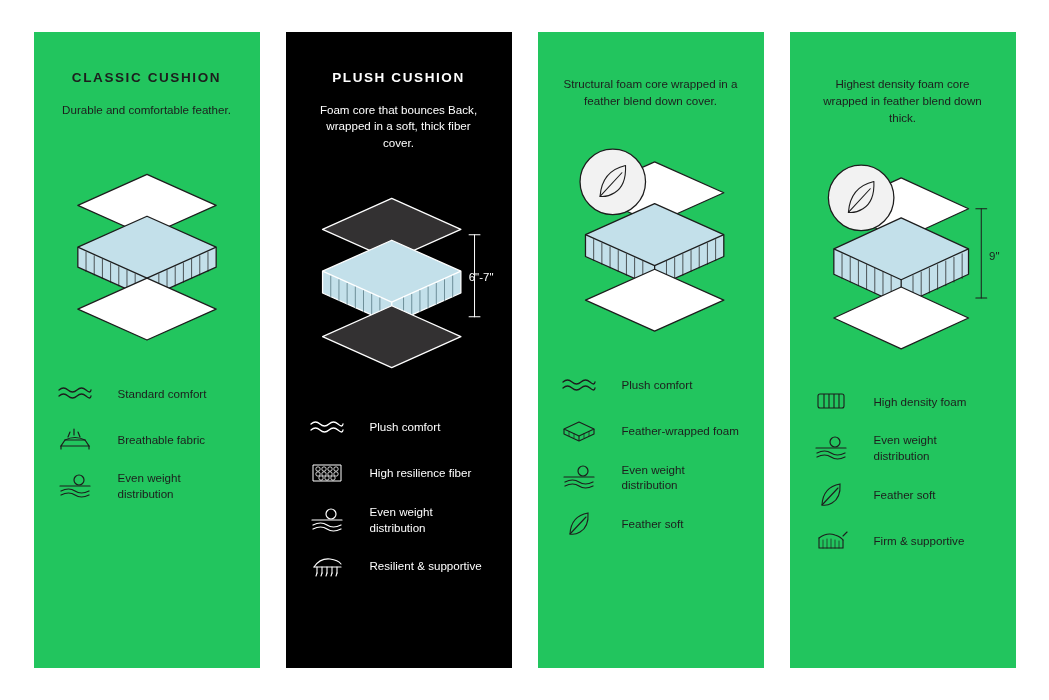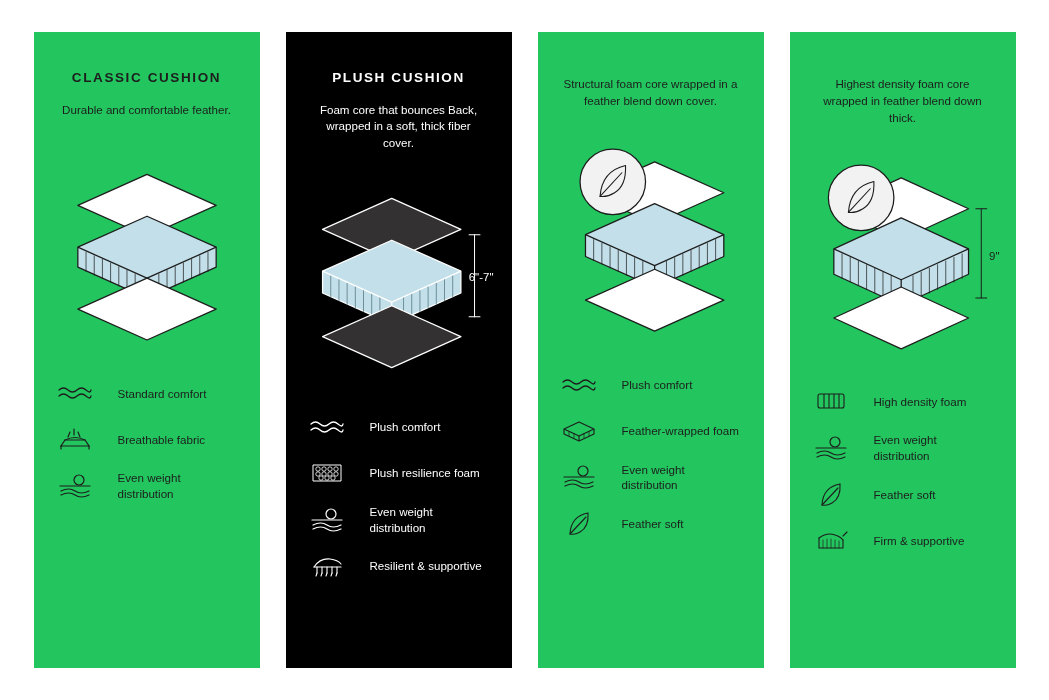--- a/index.html
+++ b/index.html
@@ -233,21 +233,21 @@
               <circle cx="9" cy="14" r="2.2"></circle>
                 <circle cx="15" cy="14" r="2.2"></circle>
                 <circle cx="21" cy="14" r="2.2"></circle>
                 <circle cx="27" cy="14" r="2.2"></circle>
               <circle cx="12" cy="18" r="2.2"></circle>
                 <circle cx="18" cy="18" r="2.2"></circle>
                 <circle cx="24" cy="18" r="2.2"></circle>
             </g>
           </svg>
         </span>
-        <span class="flabel">Plush resilience foam</span>
+        <span class="flabel">High resilience fiber</span>
       </div>
       <div class="feature">
         <span class="ficon">
           <svg width="36" height="26" viewBox="0 0 36 26" fill="none" stroke="#ffffff" stroke-width="1.2" stroke-linecap="round">
             <circle cx="22" cy="7" r="5"></circle>
             <path d="M3 13 h30"></path>
             <path d="M4 18 q8 -4 14 0 t14 0"></path>
             <path d="M4 22 q8 -4 14 0 t14 0"></path>
           </svg>
         </span>

